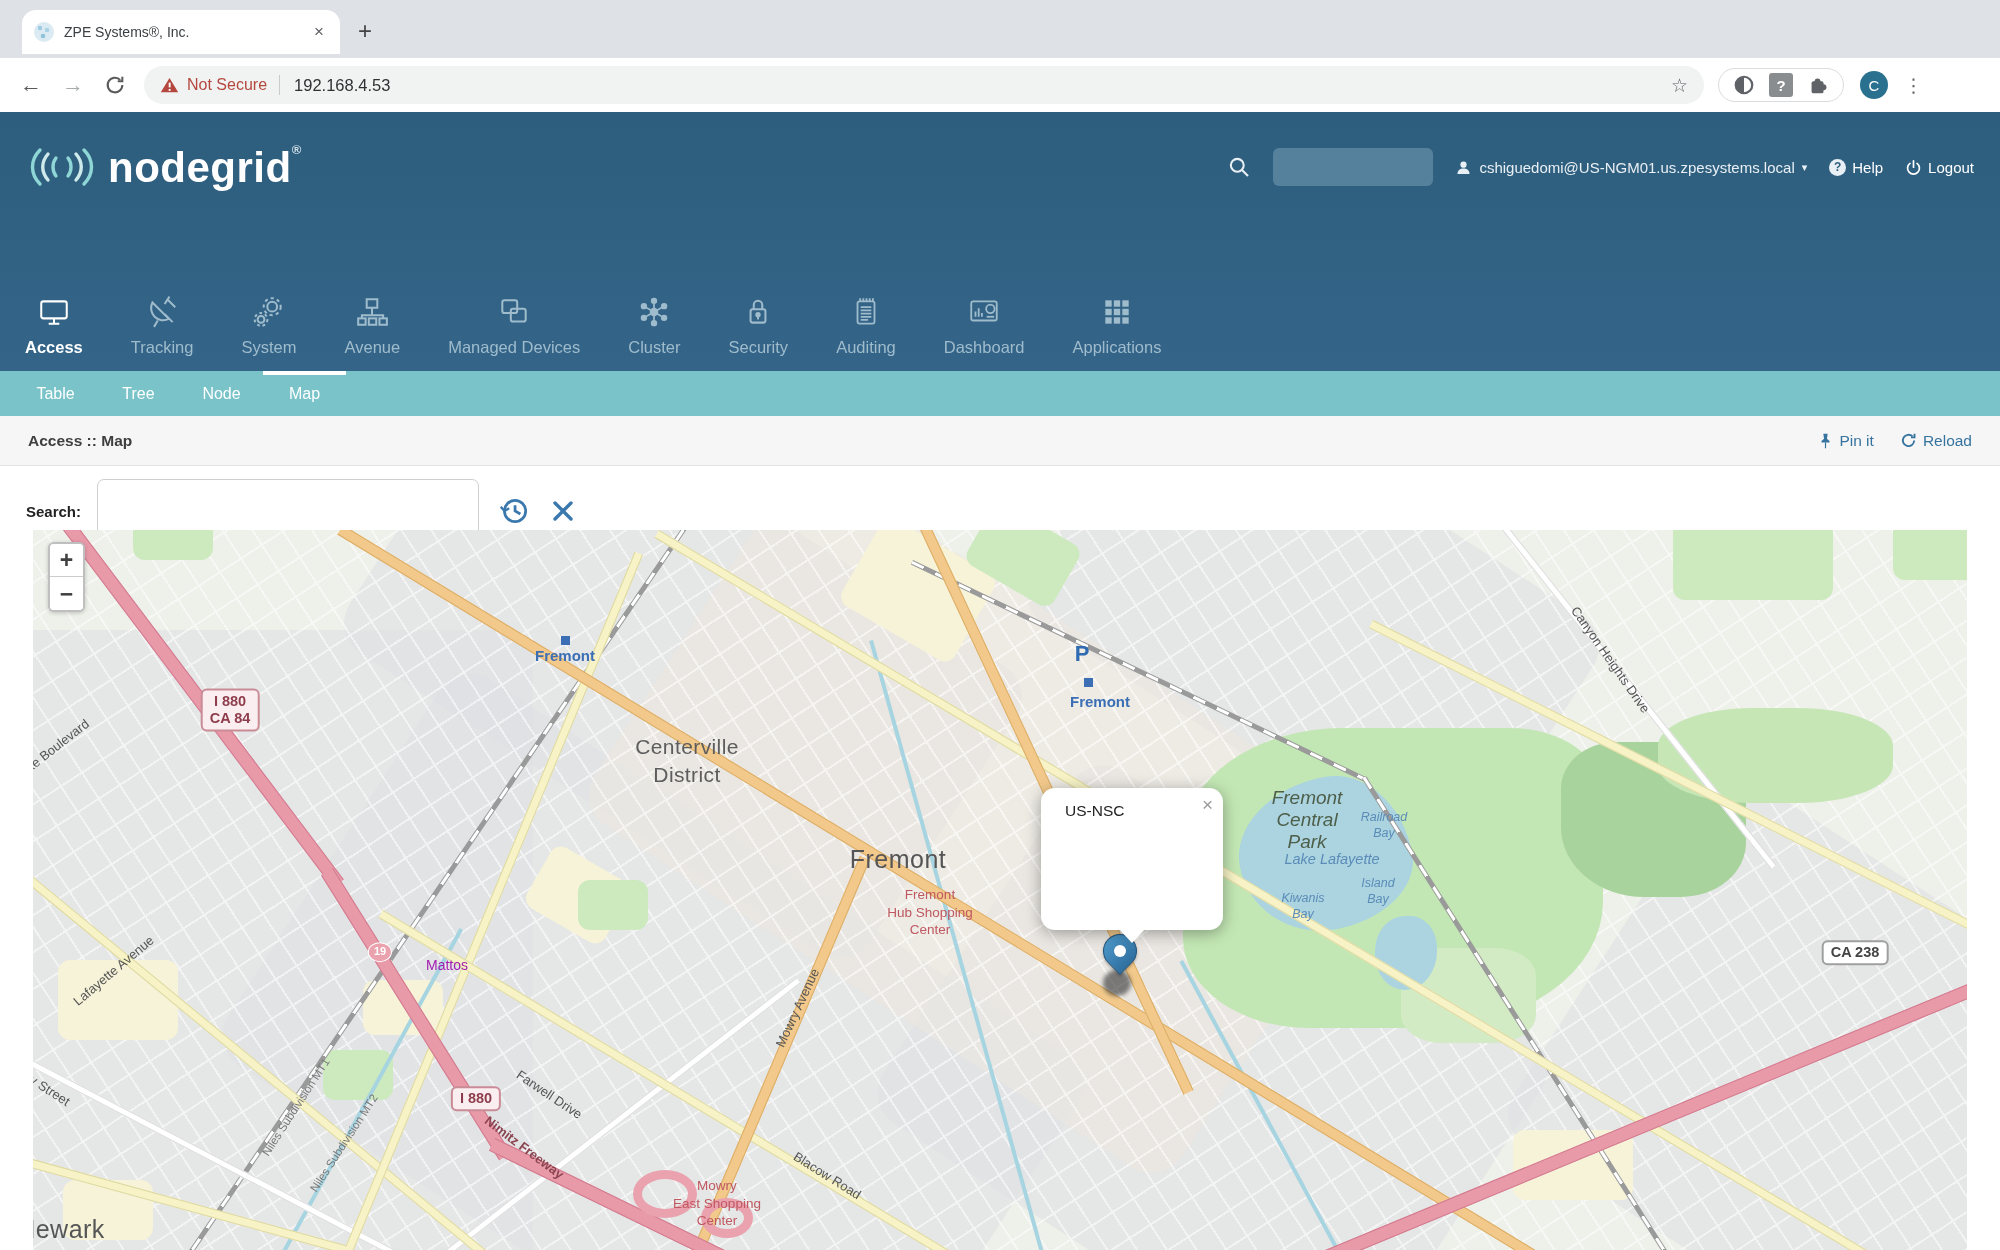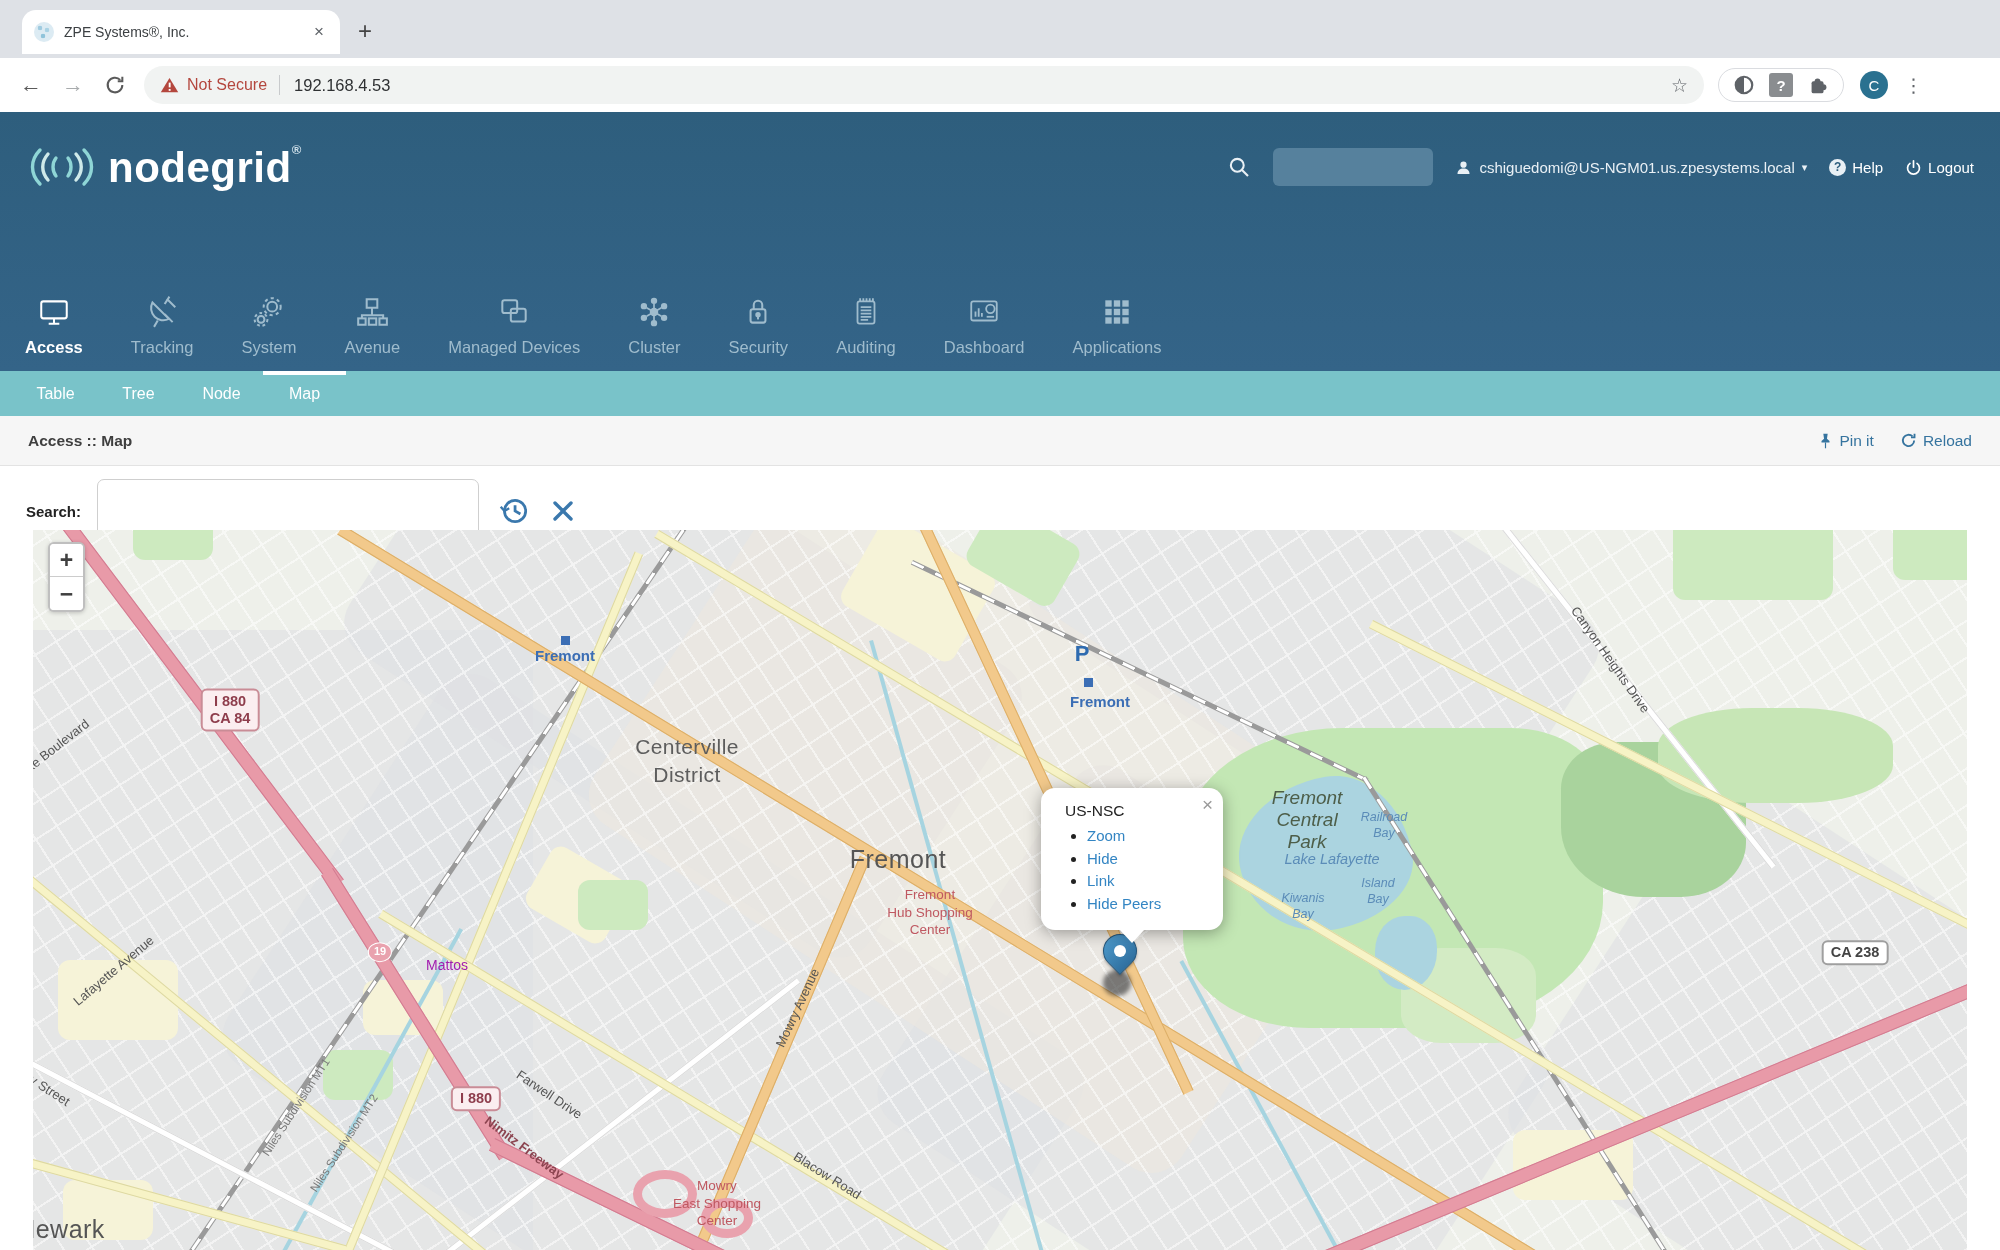--- a/index.html
+++ b/index.html
@@ -459,25 +459,19 @@
 
   <div class="stsq" style="left:528px;top:106px;"></div>
   <div class="stsq" style="left:1051px;top:148px;"></div>
 
   <div class="pinshadow"></div>
   <div class="pin"></div>
   <div class="popup">
     <div class="popup-tail"></div>
     <span class="popup-close">×</span>
     <div class="popup-title">US-NSC</div>
-    <ul>
-      <li><a href="#">Zoom</a></li>
-      <li><a href="#">Hide</a></li>
-      <li><a href="#">Link</a></li>
-      <li><a href="#">Hide Peers</a></li>
-    </ul>
   </div>
 
   <div class="zoomctl">
     <button class="zbtn">+</button>
     <button class="zbtn">−</button>
   </div>
 </div>
 
 </body></html>

